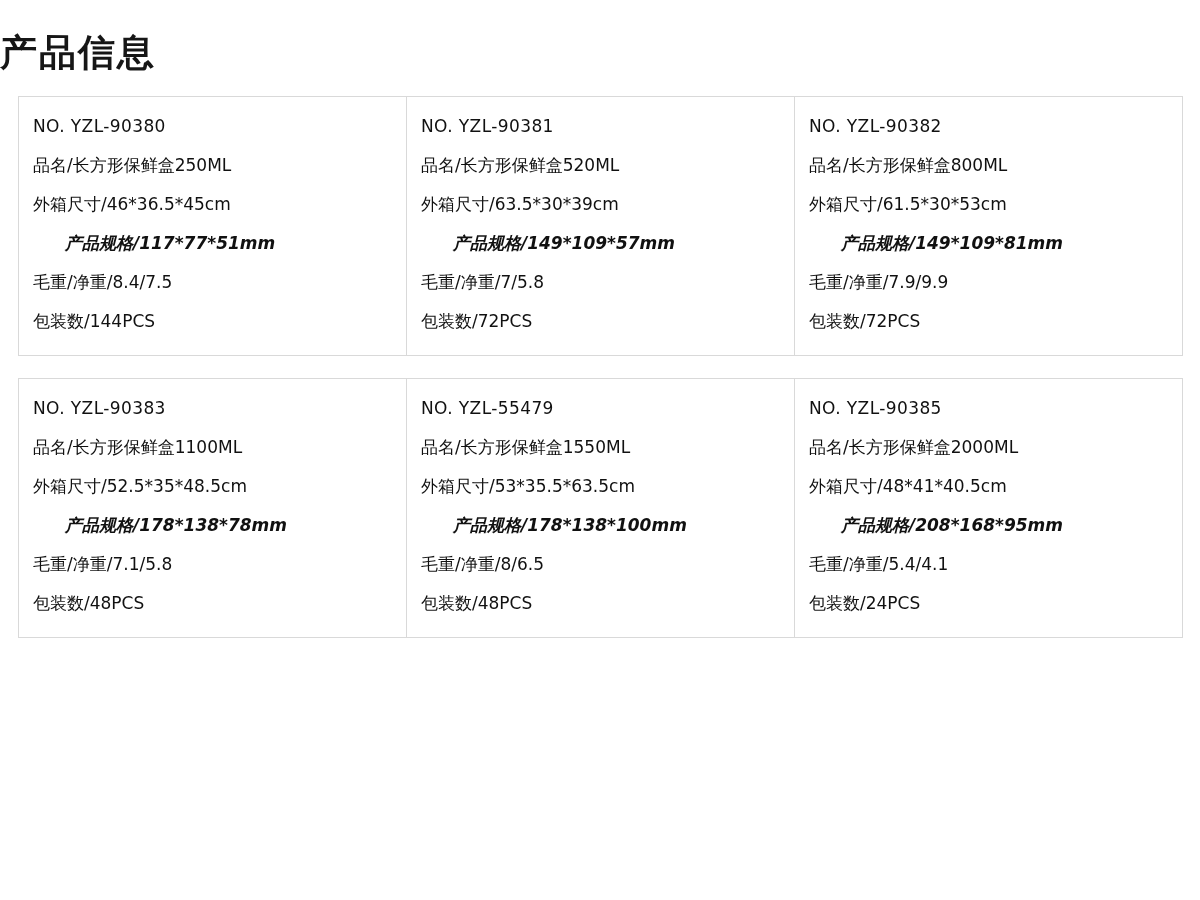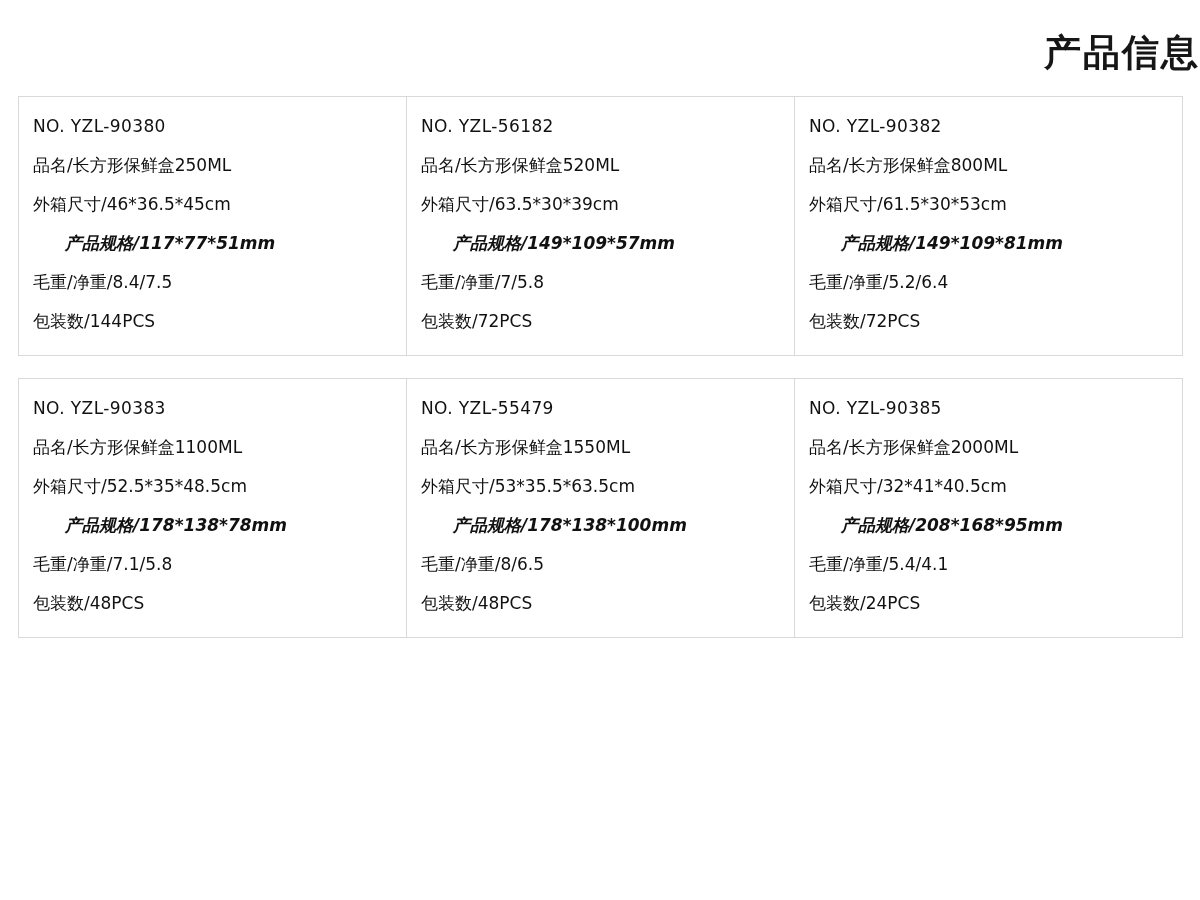--- a/index.html
+++ b/index.html
@@ -14,21 +14,21 @@
     color: #1a1a1a;
     overflow: hidden;
   }
   .page {
     width: 1200px;
     height: 900px;
     position: relative;
     box-sizing: border-box;
   }
   .page-title {
-    text-align: right;
+    text-align: left;
     font-size: 37px;
     font-weight: bold;
     letter-spacing: 2px;
     color: #161616;
     margin: 0;
     padding-top: 28px;
     padding-bottom: 18px;
     font-family: "DejaVu Sans", sans-serif;
   }
   .table-wrap {
@@ -93,35 +93,35 @@
               <div class="spec-line no-line">NO. YZL-90380</div>
               <div class="spec-line bold-line">品名/长方形保鲜盒250ML</div>
               <div class="spec-line bold-line">外箱尺寸/46*36.5*45cm</div>
               <div class="spec-line italic-line">产品规格/117*77*51mm</div>
               <div class="spec-line bold-line">毛重/净重/8.4/7.5</div>
               <div class="spec-line bold-line">包装数/144PCS</div>
             </div>
           </td>
           <td class="cell">
             <div class="cell-inner">
-              <div class="spec-line no-line">NO. YZL-56182</div>
+              <div class="spec-line no-line">NO. YZL-90381</div>
               <div class="spec-line bold-line">品名/长方形保鲜盒520ML</div>
               <div class="spec-line bold-line">外箱尺寸/63.5*30*39cm</div>
               <div class="spec-line italic-line">产品规格/149*109*57mm</div>
               <div class="spec-line bold-line">毛重/净重/7/5.8</div>
               <div class="spec-line bold-line">包装数/72PCS</div>
             </div>
           </td>
           <td class="cell">
             <div class="cell-inner">
               <div class="spec-line no-line">NO. YZL-90382</div>
               <div class="spec-line bold-line">品名/长方形保鲜盒800ML</div>
               <div class="spec-line bold-line">外箱尺寸/61.5*30*53cm</div>
               <div class="spec-line italic-line">产品规格/149*109*81mm</div>
-              <div class="spec-line bold-line">毛重/净重/5.2/6.4</div>
+              <div class="spec-line bold-line">毛重/净重/7.9/9.9</div>
               <div class="spec-line bold-line">包装数/72PCS</div>
             </div>
           </td>
         </tr>
         <tr class="spacer-row">
           <td></td>
           <td></td>
           <td></td>
         </tr>
         <tr>
@@ -142,21 +142,21 @@
               <div class="spec-line bold-line">外箱尺寸/53*35.5*63.5cm</div>
               <div class="spec-line italic-line">产品规格/178*138*100mm</div>
               <div class="spec-line bold-line">毛重/净重/8/6.5</div>
               <div class="spec-line bold-line">包装数/48PCS</div>
             </div>
           </td>
           <td class="cell">
             <div class="cell-inner">
               <div class="spec-line no-line">NO. YZL-90385</div>
               <div class="spec-line bold-line">品名/长方形保鲜盒2000ML</div>
-              <div class="spec-line bold-line">外箱尺寸/32*41*40.5cm</div>
+              <div class="spec-line bold-line">外箱尺寸/48*41*40.5cm</div>
               <div class="spec-line italic-line">产品规格/208*168*95mm</div>
               <div class="spec-line bold-line">毛重/净重/5.4/4.1</div>
               <div class="spec-line bold-line">包装数/24PCS</div>
             </div>
           </td>
         </tr>
       </tbody>
     </table>
   </div>
 

